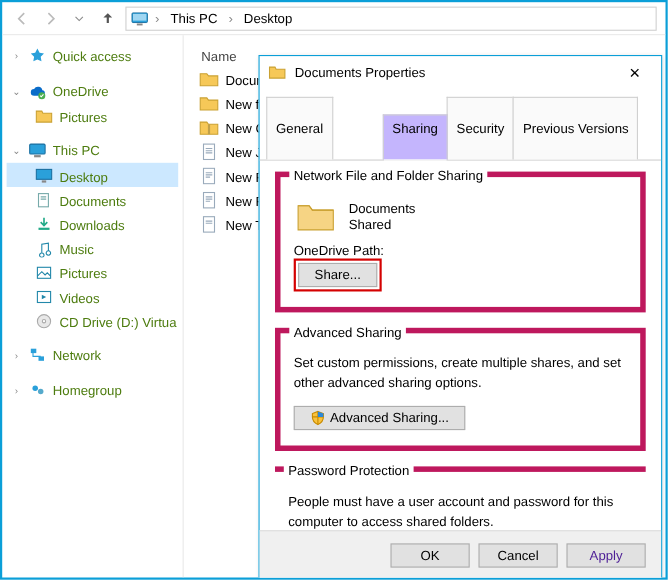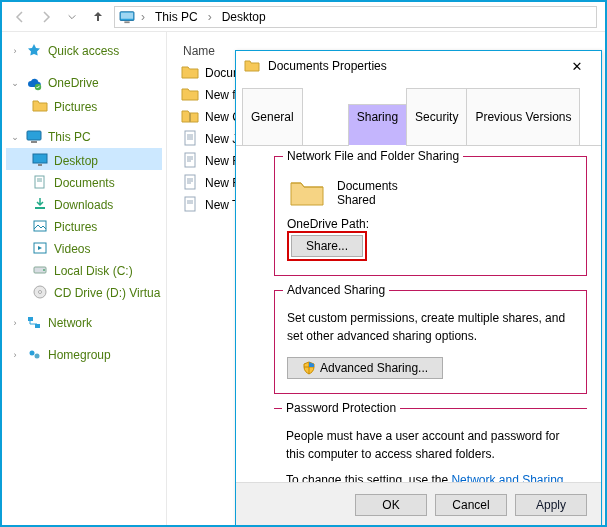--- a/index.html
+++ b/index.html
@@ -34,28 +34,28 @@
   .titlebar .ti { width: 16px; height: 16px; margin-right: 8px; }
   .titlebar .title { flex: 1; }
   .titlebar .close { width: 32px; text-align: center; cursor: pointer; font-size: 13px; }
   .tabs { display: flex; padding: 4px 6px 0 6px; border-bottom: 1px solid #d0d0d0; gap: 0; align-items: flex-end; }
   .tab { border: 1px solid #d0d0d0; border-bottom: none; padding: 21px 8px; background: #fff; margin-right: -1px; cursor: pointer; position: relative; }
   .tab.active { background: #c4b5fd; z-index: 2; padding-top: 5px; margin-left: 46px; }
   .tab:not(.active) { background: #fafafa; margin-top: 3px; }
   
   .tab.active::after { content: ""; position: absolute; left: 0; right: 0; bottom: -1px; height: 1px; background: #fff; }
   .tabpage { flex: 1; padding: 10px 14px 10px 14px; overflow: hidden; }
-  .groupbox { border: 1px solid #be185d; padding: 10px 12px 14px 12px; margin-bottom: 14px; position: relative; margin-left: 24px; }
+  .groupbox { border: 5px solid #be185d; padding: 10px 12px 14px 12px; margin-bottom: 14px; position: relative; }
   .groupbox .gb-title { position: absolute; top: -8px; left: 8px; background: #fff; padding: 0 4px; }
   .share-icon-block { display: flex; align-items: center; gap: 12px; margin: 10px 0 8px 2px; }
   .big-folder { width: 36px; height: 32px; }
   .np-label { margin-top: 8px; }
   .np-path { margin-bottom: 10px; word-break: break-all; }
   .win-btn { display: inline-flex; align-items: center; justify-content: center; height: 22px; padding: 0 14px; border: 1px solid #adadad; background: #e1e1e1; cursor: pointer; }
-  .win-btn:disabled, .win-btn.disabled { color: #0f172a; }
+  .win-btn:disabled, .win-btn.disabled { color: #4c1d95; }
   .share-btn-wrap { border: 2px solid #d40202; display: inline-block; padding: 2px; }
   .adv-desc { margin: 8px 0 12px 0; line-height: 1.5; }
   .pwd-desc { margin: 8px 0 10px 0; line-height: 1.5; }
   .link { color: #0066cc; text-decoration: underline; cursor: pointer; }
   .dlg-footer { height: 44px; display: flex; align-items: center; justify-content: flex-end; gap: 8px; padding: 0 14px; background: #f0f0f0; border-top: 1px solid #ddd; }
   .dlg-footer .win-btn { min-width: 72px; justify-content: center; }
   .shield { width: 14px; height: 14px; margin-right: 4px; }
 </style>
 </head>
 <body>
@@ -146,38 +146,37 @@
     </div>
     <div class="tree-item sub">
       <svg class="tree-icon" viewBox="0 0 16 16">
           <path d="M8 2v7M5 6l3 3 3-3" stroke="#2a8" stroke-width="1.5" fill="none"></path>
           <rect x="3" y="11" width="10" height="2" fill="#2a8"></rect>
         </svg>
       <span class="tree-label">Downloads</span>
     </div>
     <div class="tree-item sub">
       <svg class="tree-icon" viewBox="0 0 16 16">
+          <path d="M6 12a2 2 0 11-.01 0M6 12V4l6-1v7a2 2 0 11-.01 0" stroke="#28a" fill="none"></path>
+        </svg>
+      <span class="tree-label">Music</span>
+    </div>
+    <div class="tree-item sub">
+      <svg class="tree-icon" viewBox="0 0 16 16">
           <rect x="2" y="3" width="12" height="10" fill="#fff" stroke="#28a"></rect>
           <path d="M2 11l4-4 3 3 2-2 3 3" stroke="#28a" fill="none"></path>
         </svg>
       <span class="tree-label">Pictures</span>
     </div>
     <div class="tree-item sub">
       <svg class="tree-icon" viewBox="0 0 16 16">
           <rect x="2" y="3" width="12" height="10" fill="#fff" stroke="#28a"></rect>
           <path d="M6 6v4l4-2z" fill="#28a"></path>
         </svg>
       <span class="tree-label">Videos</span>
-    </div>
-    <div class="tree-item sub">
-      <svg class="tree-icon" viewBox="0 0 16 16">
-          <rect x="2" y="5" width="12" height="6" rx="1" fill="#d8dde2" stroke="#8a9"></rect>
-          <circle cx="12" cy="8" r="1" fill="#5a7"></circle>
-        </svg>
-      <span class="tree-label">Local Disk (C:)</span>
     </div>
     <div class="tree-item sub">
       <svg class="tree-icon" viewBox="0 0 16 16">
           <circle cx="8" cy="8" r="6" fill="#e8e8e8" stroke="#aaa"></circle>
           <circle cx="8" cy="8" r="1.5" fill="#fff" stroke="#aaa"></circle>
         </svg>
       <span class="tree-label">CD Drive (D:) Virtua</span>
     </div>
     <div class="section-gap"></div>
     <div class="tree-item">

